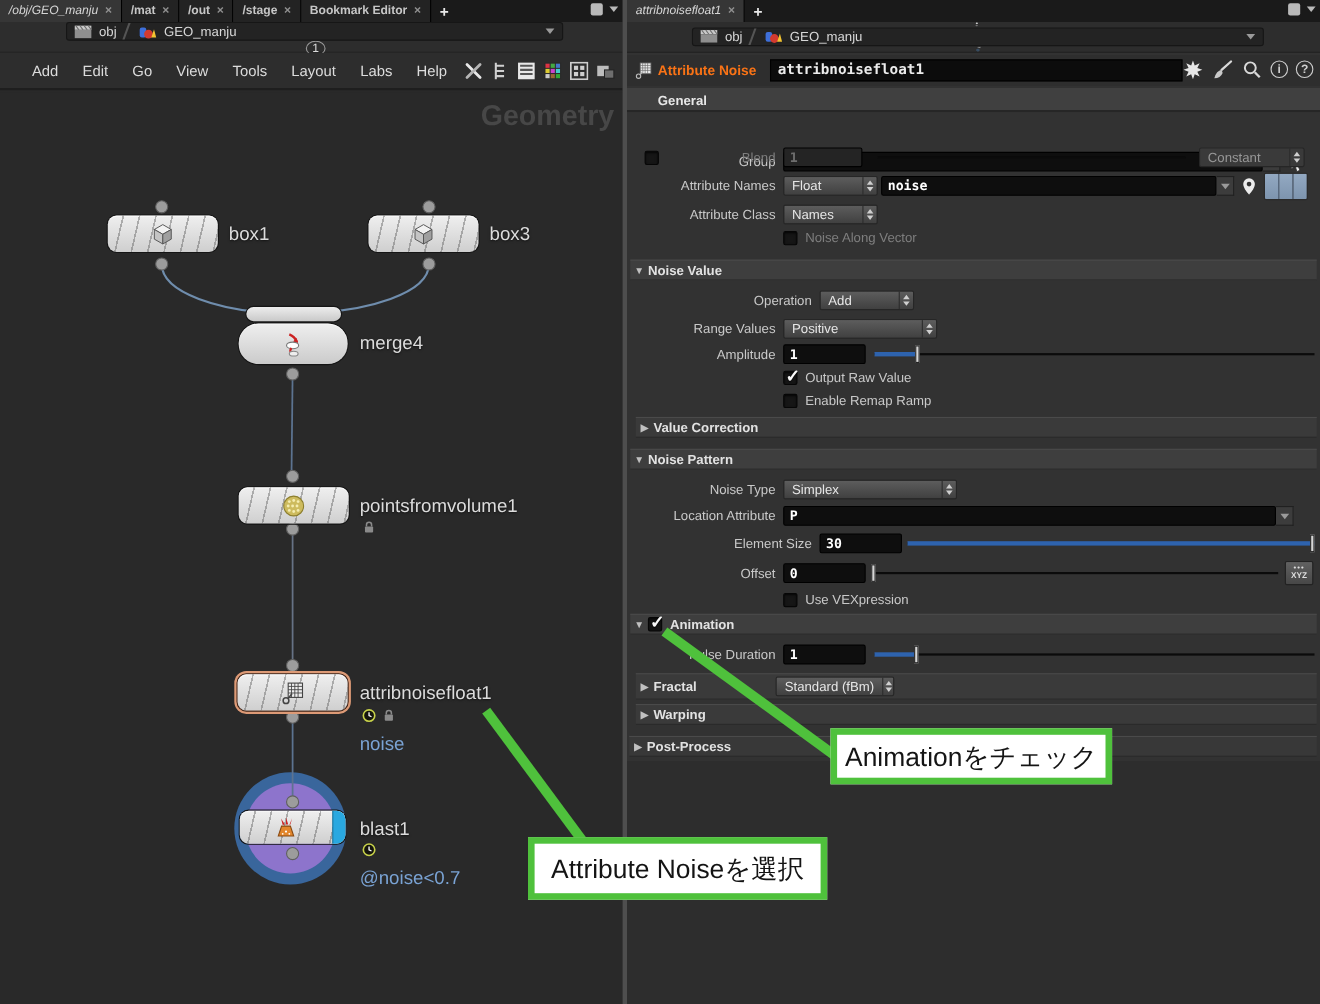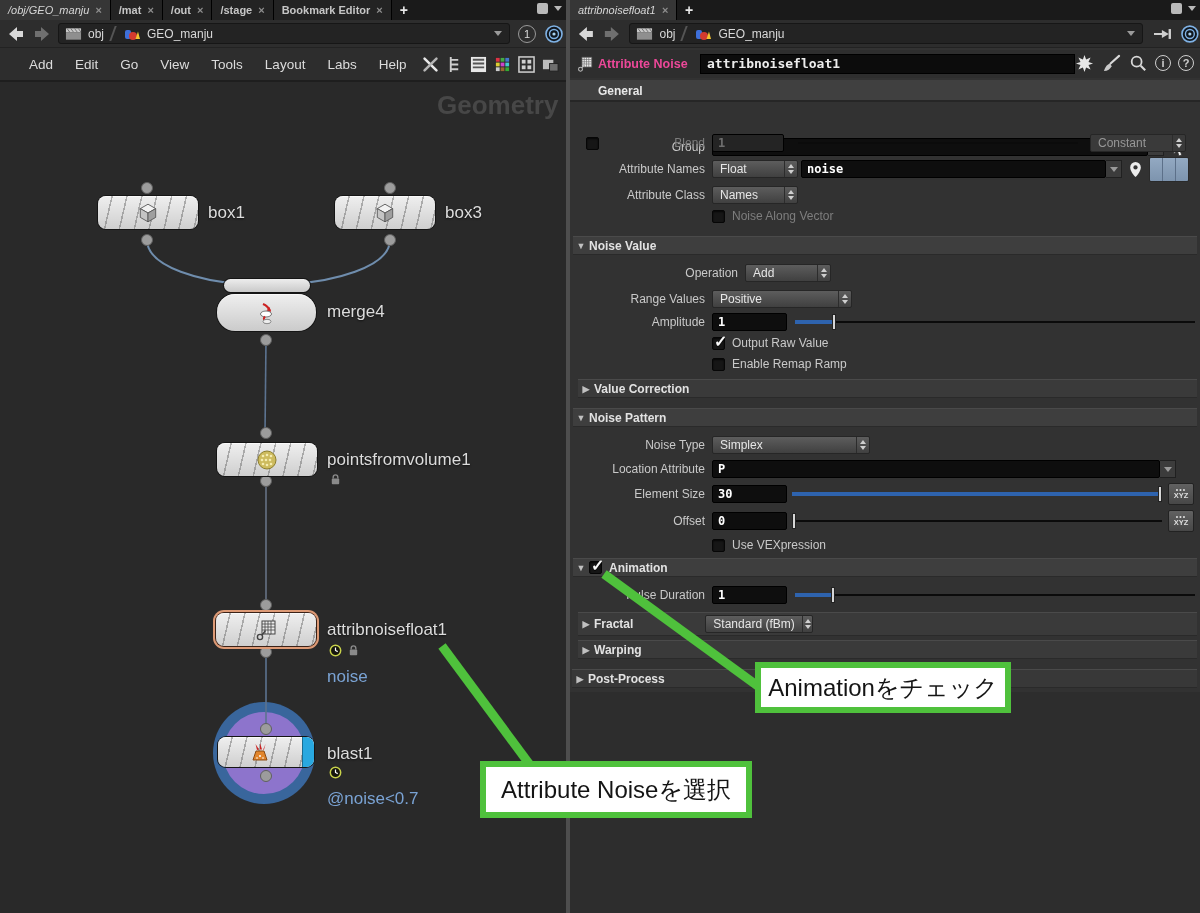--- a/index.html
+++ b/index.html
@@ -17,21 +17,21 @@
   .tab{ display:flex; align-items:center; gap:6px; padding:0 8px; background:#232323; border-right:1px solid #000;
         font-size:11px; color:#c6c6c6; font-weight:600; white-space:nowrap; }
   .tab.active{ background:#363636; font-style:italic; font-weight:400; color:#d6d6d6; }
   .tab .x{ color:#8f8f8f; font-size:11px; font-weight:700; }
   .tab-plus{ display:flex; align-items:center; padding:0 8px; color:#e8e8e8; font-size:14px; font-weight:700; }
   .corner{ position:absolute; right:4px; top:3px; display:flex; align-items:center; gap:6px; }
   .corner .sq{ width:11px; height:11px; background:#b9b9b9; border-radius:2px; }
   .tri-dn{ width:0; height:0; border-left:4px solid transparent; border-right:4px solid transparent; border-top:5px solid #b9b9b9; }
 
   .pathbar{ position:absolute; left:0; top:20px; right:0; height:28px; background:#2d2d2d; border-bottom:1px solid #222;
-            display:flex; align-items:center; }
+            display:flex; align-items:center;flex-direction:column; }
   .navarrow{ width:20px; height:16px; margin-left:6px; }
   .pathfield{ height:21px; background:#232323; border:1px solid #161616; border-radius:3px; display:flex; align-items:center;
               color:#d8d8d8; font-size:12px; gap:6px; padding:0 6px; position:relative; }
   .crumb-sep{ width:7px; height:15px; position:relative; }
   .crumb-sep::before{ content:""; position:absolute; left:2px; top:0; width:2px; height:15px; background:#555; transform:skewX(-20deg); }
   .badge1{ width:18px; height:18px; border:1.6px solid #9a9a9a; border-radius:50%; color:#dcdcdc; font-size:11px;
            display:flex; align-items:center; justify-content:center; margin-left:8px; }
   .fdrop-tri{ width:0;height:0;border-left:4px solid transparent;border-right:4px solid transparent;border-top:5px solid #9a9a9a; }
 
   .menubar{ position:absolute; left:0; top:48px; right:0; height:34px; background:#2d2d2d; border-bottom:2px solid #1e1e1e;
@@ -59,21 +59,21 @@
   .merge-body{ position:absolute; left:217px; top:210px; width:99px; height:37px; border-radius:18px;
           background:linear-gradient(180deg,#efefef,#cbcbcb); box-shadow:0 0 0 1px #151515, inset 0 1px 0 rgba(255,255,255,.6); }
   .ring-outer{ position:absolute; left:213px; top:618px; width:102px; height:102px; border-radius:50%; background:#39669c; }
   .ring-inner{ position:absolute; left:223px; top:628px; width:82px; height:82px; border-radius:50%; background:#8d74cc; }
   .nlabel{ position:absolute; font-size:17px; color:#dcdcdc; text-shadow:0 1px 2px rgba(0,0,0,.6); white-space:nowrap; }
   .ncomment{ position:absolute; font-size:17px; color:#7aa3d4; white-space:nowrap; }
   .nbadge{ position:absolute; width:13px; height:13px; }
 
   
   .paramheader{ position:absolute; left:0; top:50px; width:630px; height:28px; background:#2e2e2e; }
-  .ph-title{ position:absolute; left:28px; top:0; height:28px; line-height:28px; font-size:12.5px; font-weight:700; color:#ec4899; }
+  .ph-title{ position:absolute; left:28px; top:0; height:28px; line-height:28px; font-size:12.5px; font-weight:700; color:#f97316; }
   .ph-name{ position:absolute; left:130px; top:4px; width:375px; height:20px; background:#0c0c0c; border:1px solid #000;
             color:#ececec; font-family:"DejaVu Sans Mono", monospace; font-weight:700; font-size:13px; line-height:18px; padding:0 6px; }
   .ph-icons{ position:absolute; right:6px; top:3px; display:flex; gap:7px; align-items:center; }
   .ph-ic{ width:20px; height:20px; display:flex; align-items:center; justify-content:center; }
   .circ-ic{ width:16px; height:16px; border:1.6px solid #cfcfcf; border-radius:50%; color:#cfcfcf; font-size:11px; font-weight:700;
             display:flex; align-items:center; justify-content:center; }
 
   .gen-tab{ position:absolute; left:0; top:80px; width:630px; height:22px; background:#404040; border-bottom:2px solid #262626;
             color:#e8e8e8; font-size:12px; font-weight:700; line-height:22px; padding-left:28px; }
 
@@ -617,21 +617,21 @@
     </div>
 
     <div class="prow" style="top:459px;">
       <span class="plabel">Location Attribute</span>
       <span class="tinput" style="width:448px;">P</span>
       <span class="fdrop">
           <span class="fdrop-tri"></span>
         </span>
     </div>
 
-    <div class="prow" style="top:484px;">
+    <div class="prow" style="top:484px;padding-left:33px;">
       <span class="plabel">Element Size</span>
       <span class="tinput" style="width:75px;">30</span>
       <div class="slider" style="width:370px; margin-left:5px;">
         <div class="strack"></div>
           <div class="sfill" style="width:100%;"></div>
           <div class="shandle" style="left:calc(100% - 4px);"></div>
       </div>
       <span class="xyzbtn" style="margin-left:6px;">
         <span class="xyzdots">•••</span>
         <span class="xyztxt">XYZ</span>

